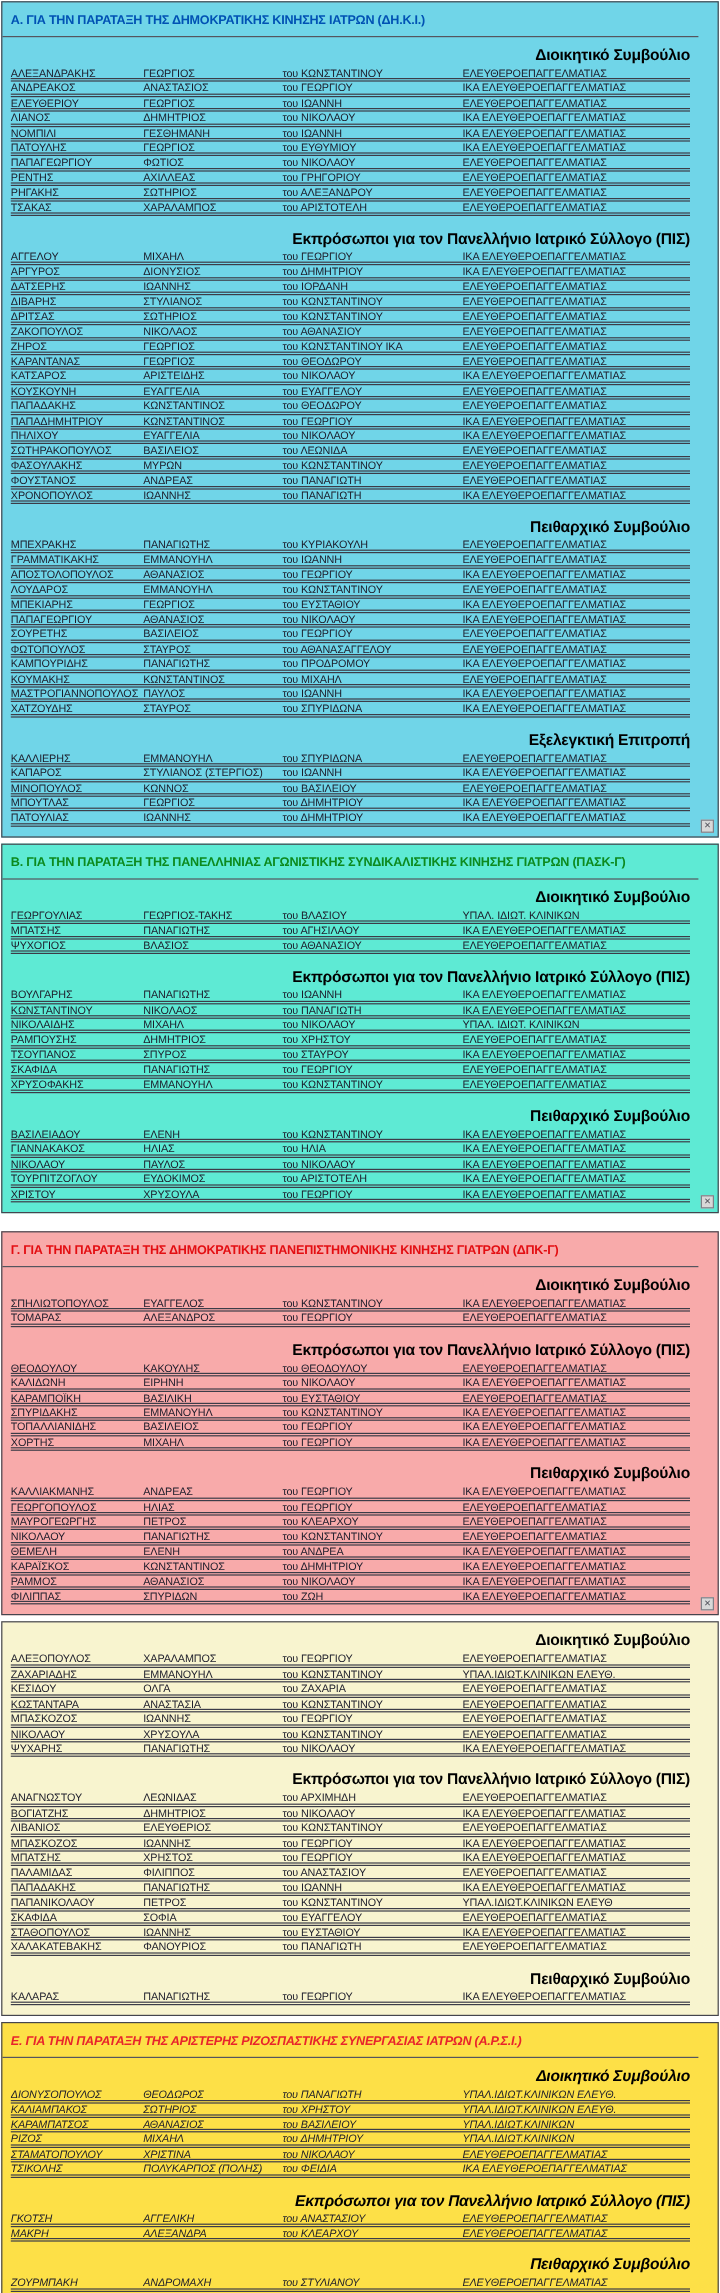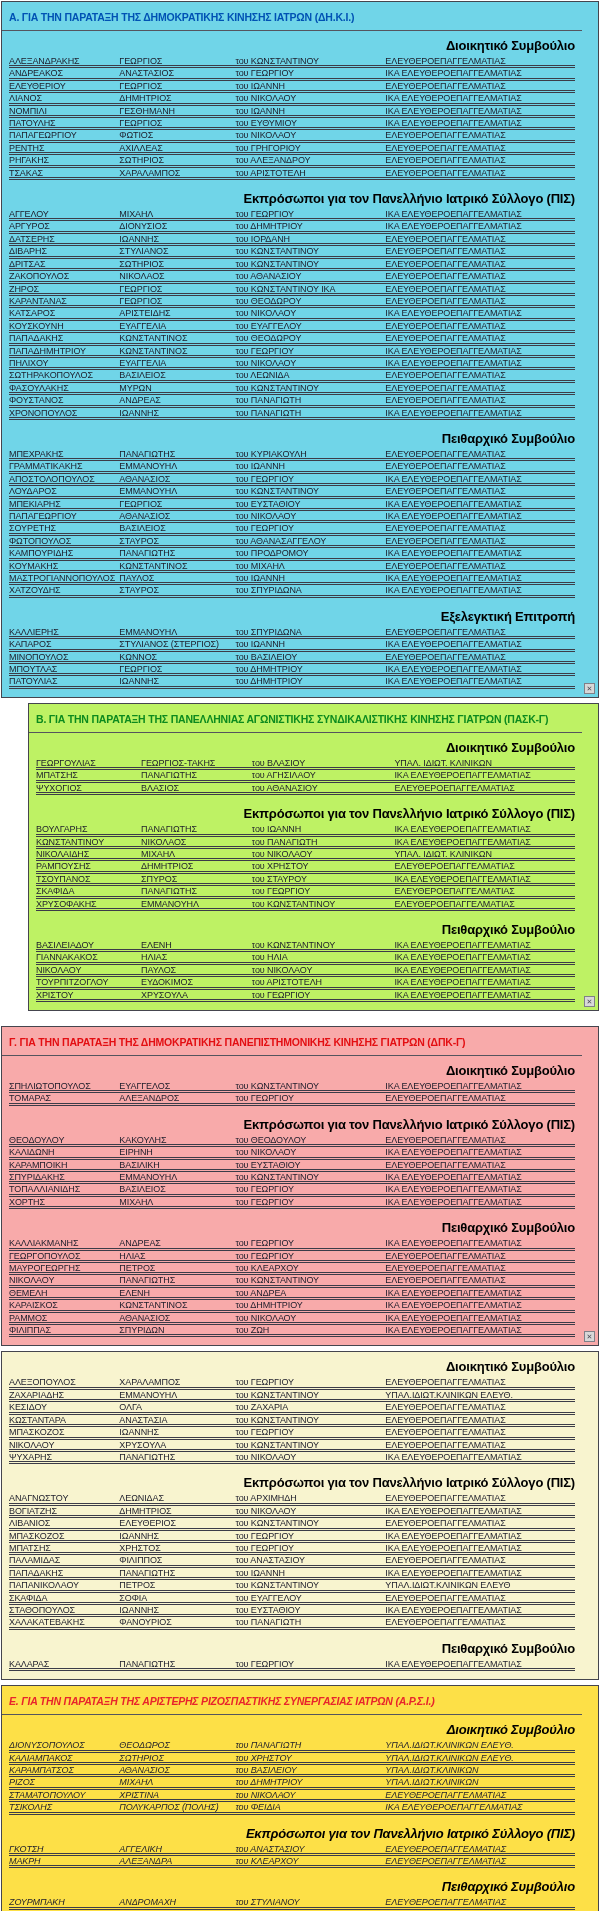--- a/index.html
+++ b/index.html
@@ -397,21 +397,21 @@
     <span class="c c2">ΙΩΑΝΝΗΣ</span>
     <span class="c c3">του ΔΗΜΗΤΡΙΟΥ</span>
     <span class="c c4">ΙΚΑ ΕΛΕΥΘΕΡΟΕΠΑΓΓΕΛΜΑΤΙΑΣ</span>
   </div>
 </div>
   </div>
 </div>
   <span class="corner-icon">✕</span>
     </section>
 
-  <section class="party-section" style="background: #bef264; margin-left: 27px;">
+  <section class="party-section" style="background: #5eead4;">
     <h1 class="party-title" style="color: rgb(12, 138, 30);">Β. ΓΙΑ ΤΗΝ ΠΑΡΑΤΑΞΗ ΤΗΣ ΠΑΝΕΛΛΗΝΙΑΣ ΑΓΩΝΙΣΤΙΚΗΣ ΣΥΝΔΙΚΑΛΙΣΤΙΚΗΣ ΚΙΝΗΣΗΣ ΓΙΑΤΡΩΝ (ΠΑΣΚ-Γ)</h1>
     <div class="groups">
   <div class="group">
     <h2 class="group-heading">Διοικητικό Συμβούλιο</h2>
     <div class="rows">
   <div class="row">
     <span class="c c1">ΓΕΩΡΓΟΥΛΙΑΣ</span>
     <span class="c c2">ΓΕΩΡΓΙΟΣ-ΤΑΚΗΣ</span>
     <span class="c c3">του ΒΛΑΣΙΟΥ</span>
     <span class="c c4">ΥΠΑΛ. ΙΔΙΩΤ. ΚΛΙΝΙΚΩΝ</span>

